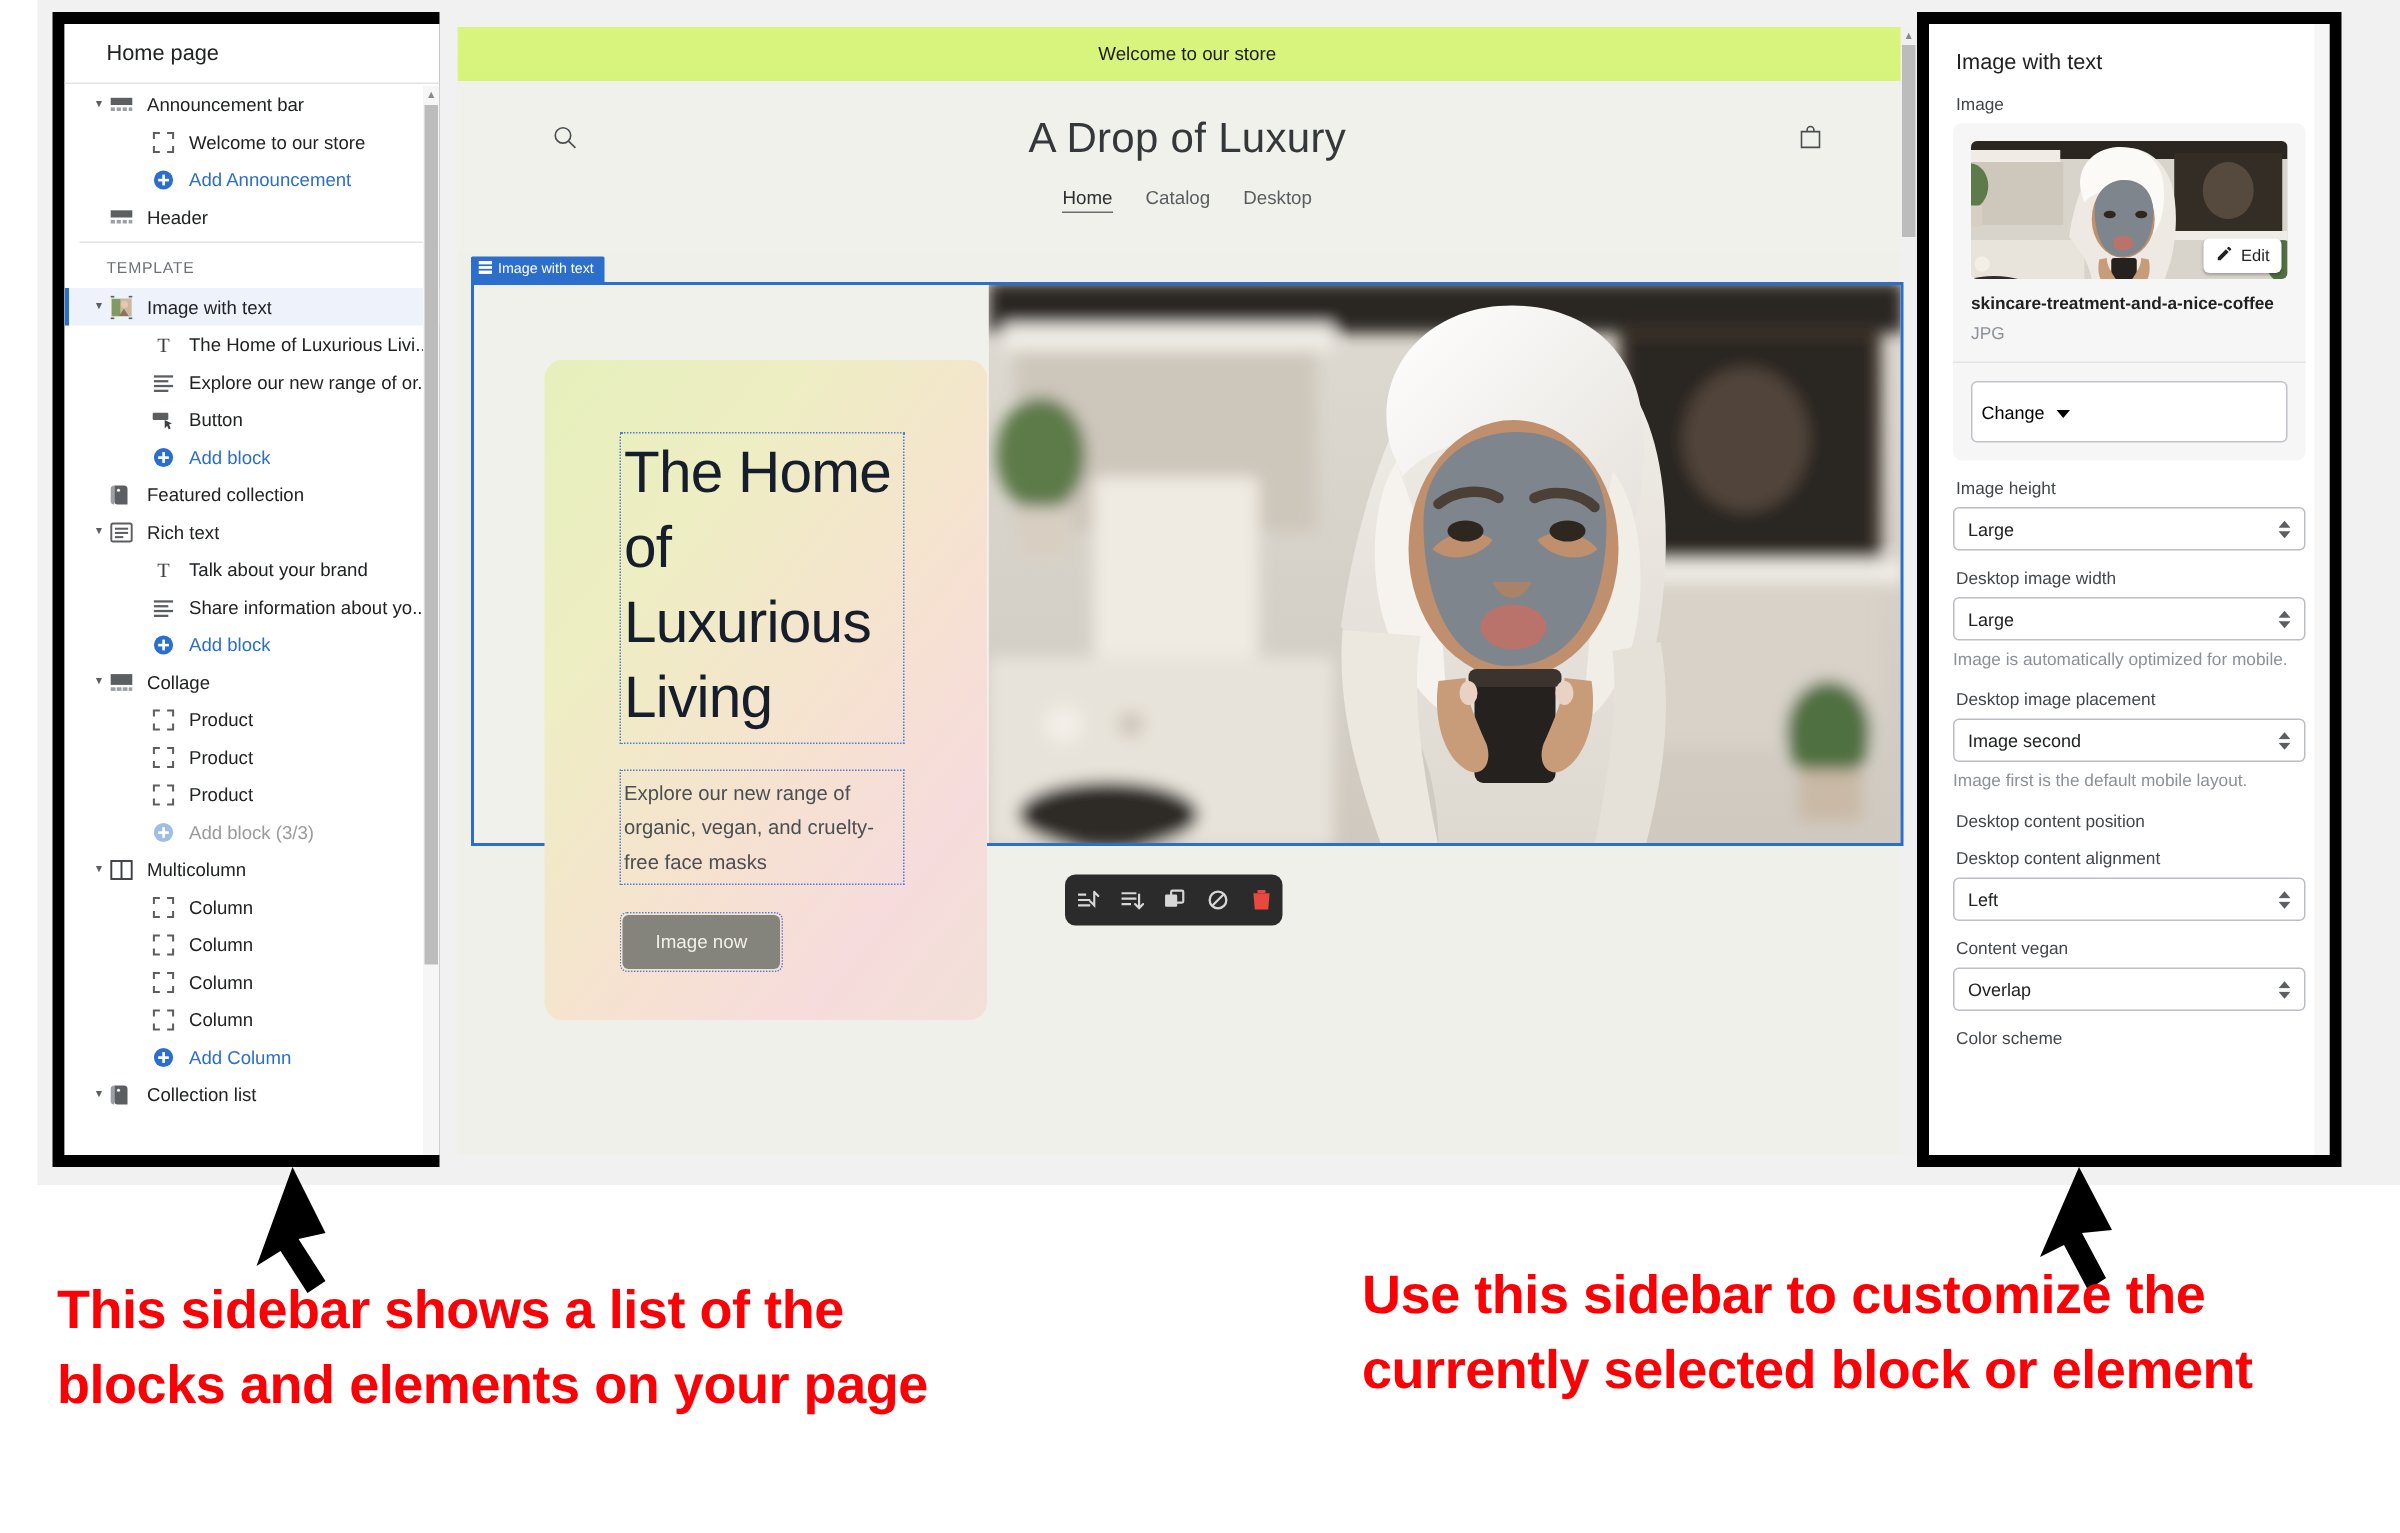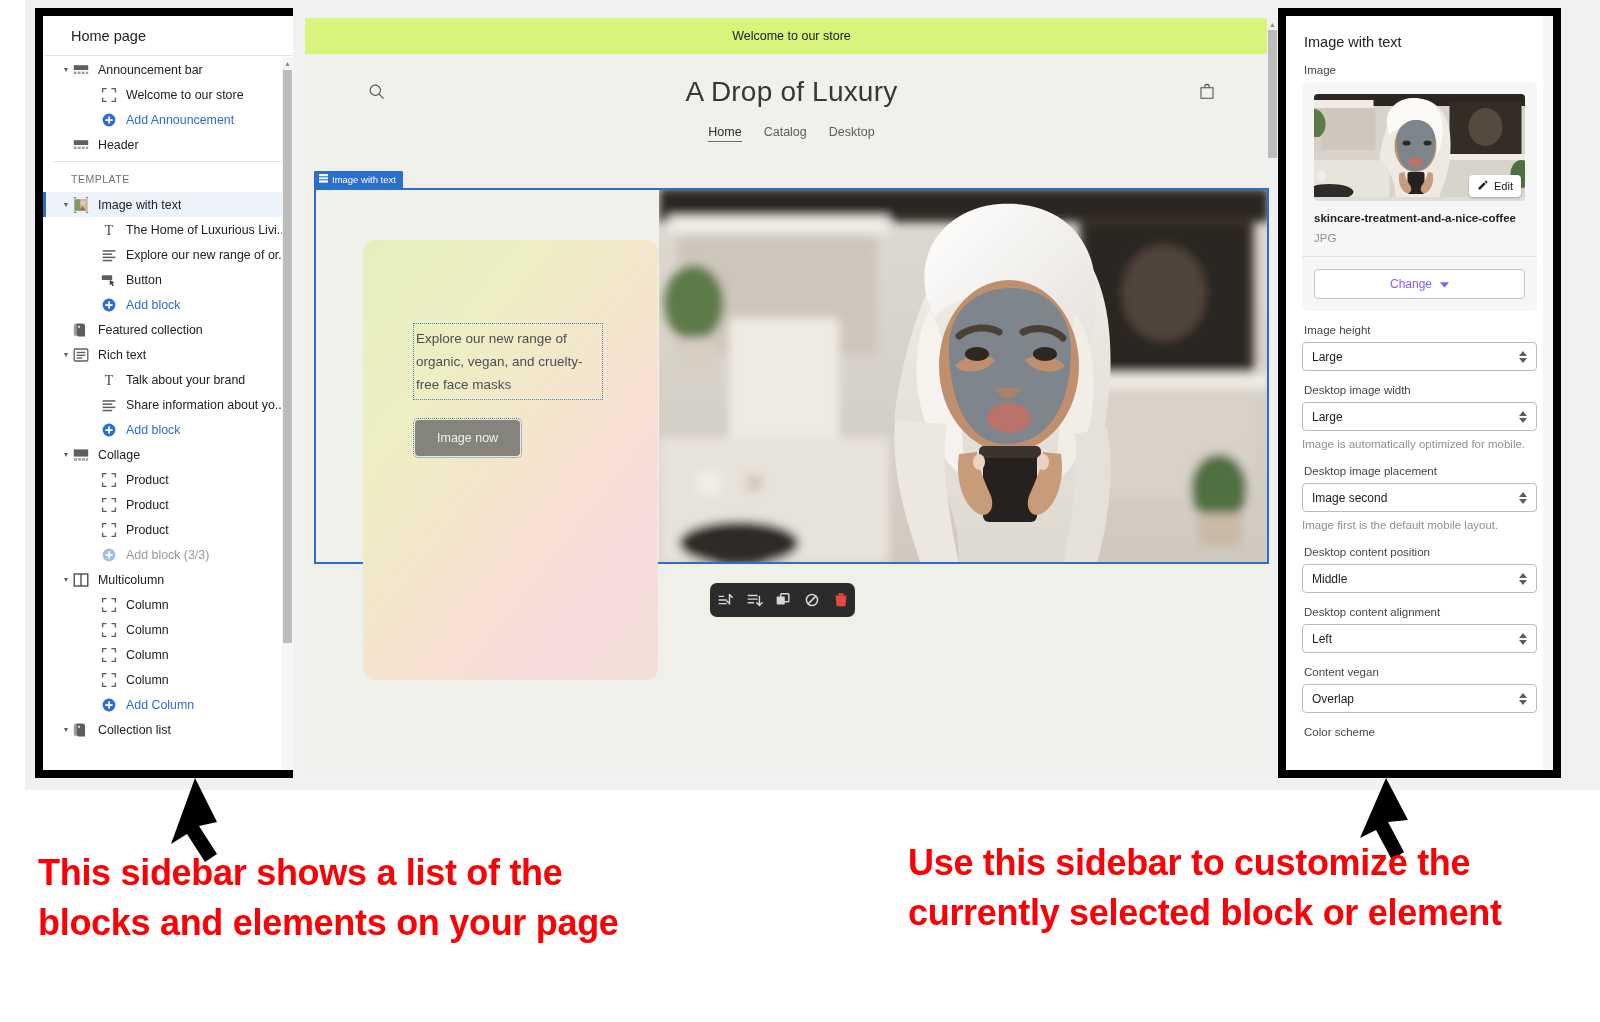--- a/index.html
+++ b/index.html
@@ -185,37 +185,37 @@
     border:8px solid #000; background:#fff; overflow:hidden;
   }
   #right-inner {
     position:absolute; inset:0; background:#fff; padding:0 16px;
     overflow:hidden;
   }
   .rs-title { font-size:14.5px; color:#202223; padding:18px 0 14px 2px; }
   .rs-label { font-size:11.5px; color:#42464a; margin:0 0 6px 2px; }
   .img-card { background:#f6f6f7; border-radius:6px; padding:12px; }
   .thumb {
-    position:relative; width:100%; height:107px; border-radius:4px;
+    position:relative; width:100%; height:92px; border-radius:4px;
     overflow:hidden; background:#ddd;
   }
   .edit-chip {
     position:absolute; right:4px; bottom:4px;
     background:#fff; border-radius:4px;
     font-size:11px; color:#202223;
     padding:4px 8px; display:flex; align-items:center; gap:5px;
     box-shadow:0 1px 2px rgba(0,0,0,.25); cursor:pointer;
   }
   .img-name { font-size:11.5px; color:#202223; font-weight:bold; margin-top:10px; line-height:15px; }
   .img-type { font-size:11.5px; color:#8c9196; margin-top:6px; }
   .img-sep { height:1px; background:#e1e3e5; margin:12px -12px; }
   .change-btn {
-    width:100%; height:30px; background:#fff; border:1px solid #bfc3c7;
-    border-radius:4px; font-size:12px; color:#8b5cf6; cursor:pointer;
-    display:flex; align-items:center; justify-content:center; gap:8px;
+    width:100%; height:41px; background:#fff; border:1px solid #bfc3c7;
+    border-radius:4px; font-size:12px; color:#000000; cursor:pointer;
+    display:flex; align-items:center; justify-content:flex-start; gap:8px;
     font-family:"Liberation Sans", sans-serif;
   }
   .field { margin-top:13px; }
   .select {
     position:relative; width:100%; height:29px;
     border:1px solid #babec3; border-radius:4px; background:#fff;
     display:flex; align-items:center; padding-left:9px;
     font-size:12px; color:#202223; cursor:pointer;
   }
   .select .arrows {
@@ -629,21 +629,21 @@
               <rect x="320" y="258" width="62" height="12" rx="5" fill="#3a332e"></rect>
               <path d="M300 266 C296 292 304 318 320 326 C330 330 336 320 332 308 C324 290 318 276 318 264 Z" fill="#c89b79"></path>
               <path d="M402 266 C406 292 398 318 382 326 C372 330 366 320 370 308 C378 290 384 276 384 264 Z" fill="#c89b79"></path>
               <ellipse cx="320" cy="274" rx="6" ry="8" fill="#e9d2c4"></ellipse>
               <ellipse cx="384" cy="274" rx="6" ry="8" fill="#e9d2c4"></ellipse>
             </g>
           </svg>
         </div>
 
         <div class="hero-card">
-          <br>
+          <div class="hero-h1">The Home of Luxurious Living</div><br>
           <div class="hero-sub">Explore our new range of organic, vegan, and cruelty-free face masks</div><br>
           <span class="hero-btn-wrap">
             <button class="hero-btn">Image now</button>
           </span>
         </div>
       </div>
       <div class="section-outline"></div>
 
       <div class="floating-toolbar" id="floating-toolbar">
           <span class="tb" title="Move up">
@@ -779,31 +779,20 @@
                 </svg>
                 <svg width="8" height="5" viewBox="0 0 10 6" fill="#5c5f62">
                   <path d="M0 0h10L5 6z"></path>
                 </svg>
               </span>
             </div>
             <div class="helper">Image first is the default mobile layout.</div>
           </div>
           <div class="field">
             <div class="rs-label">Desktop content position</div>
-            <div class="select">
-              <span>Middle</span>
-              <span class="arrows">
-                <svg width="8" height="5" viewBox="0 0 10 6" fill="#5c5f62">
-                  <path d="M5 0l5 6H0z"></path>
-                </svg>
-                <svg width="8" height="5" viewBox="0 0 10 6" fill="#5c5f62">
-                  <path d="M0 0h10L5 6z"></path>
-                </svg>
-              </span>
-            </div>
           </div>
           <div class="field">
             <div class="rs-label">Desktop content alignment</div>
             <div class="select">
               <span>Left</span>
               <span class="arrows">
                 <svg width="8" height="5" viewBox="0 0 10 6" fill="#5c5f62">
                   <path d="M5 0l5 6H0z"></path>
                 </svg>
                 <svg width="8" height="5" viewBox="0 0 10 6" fill="#5c5f62">

